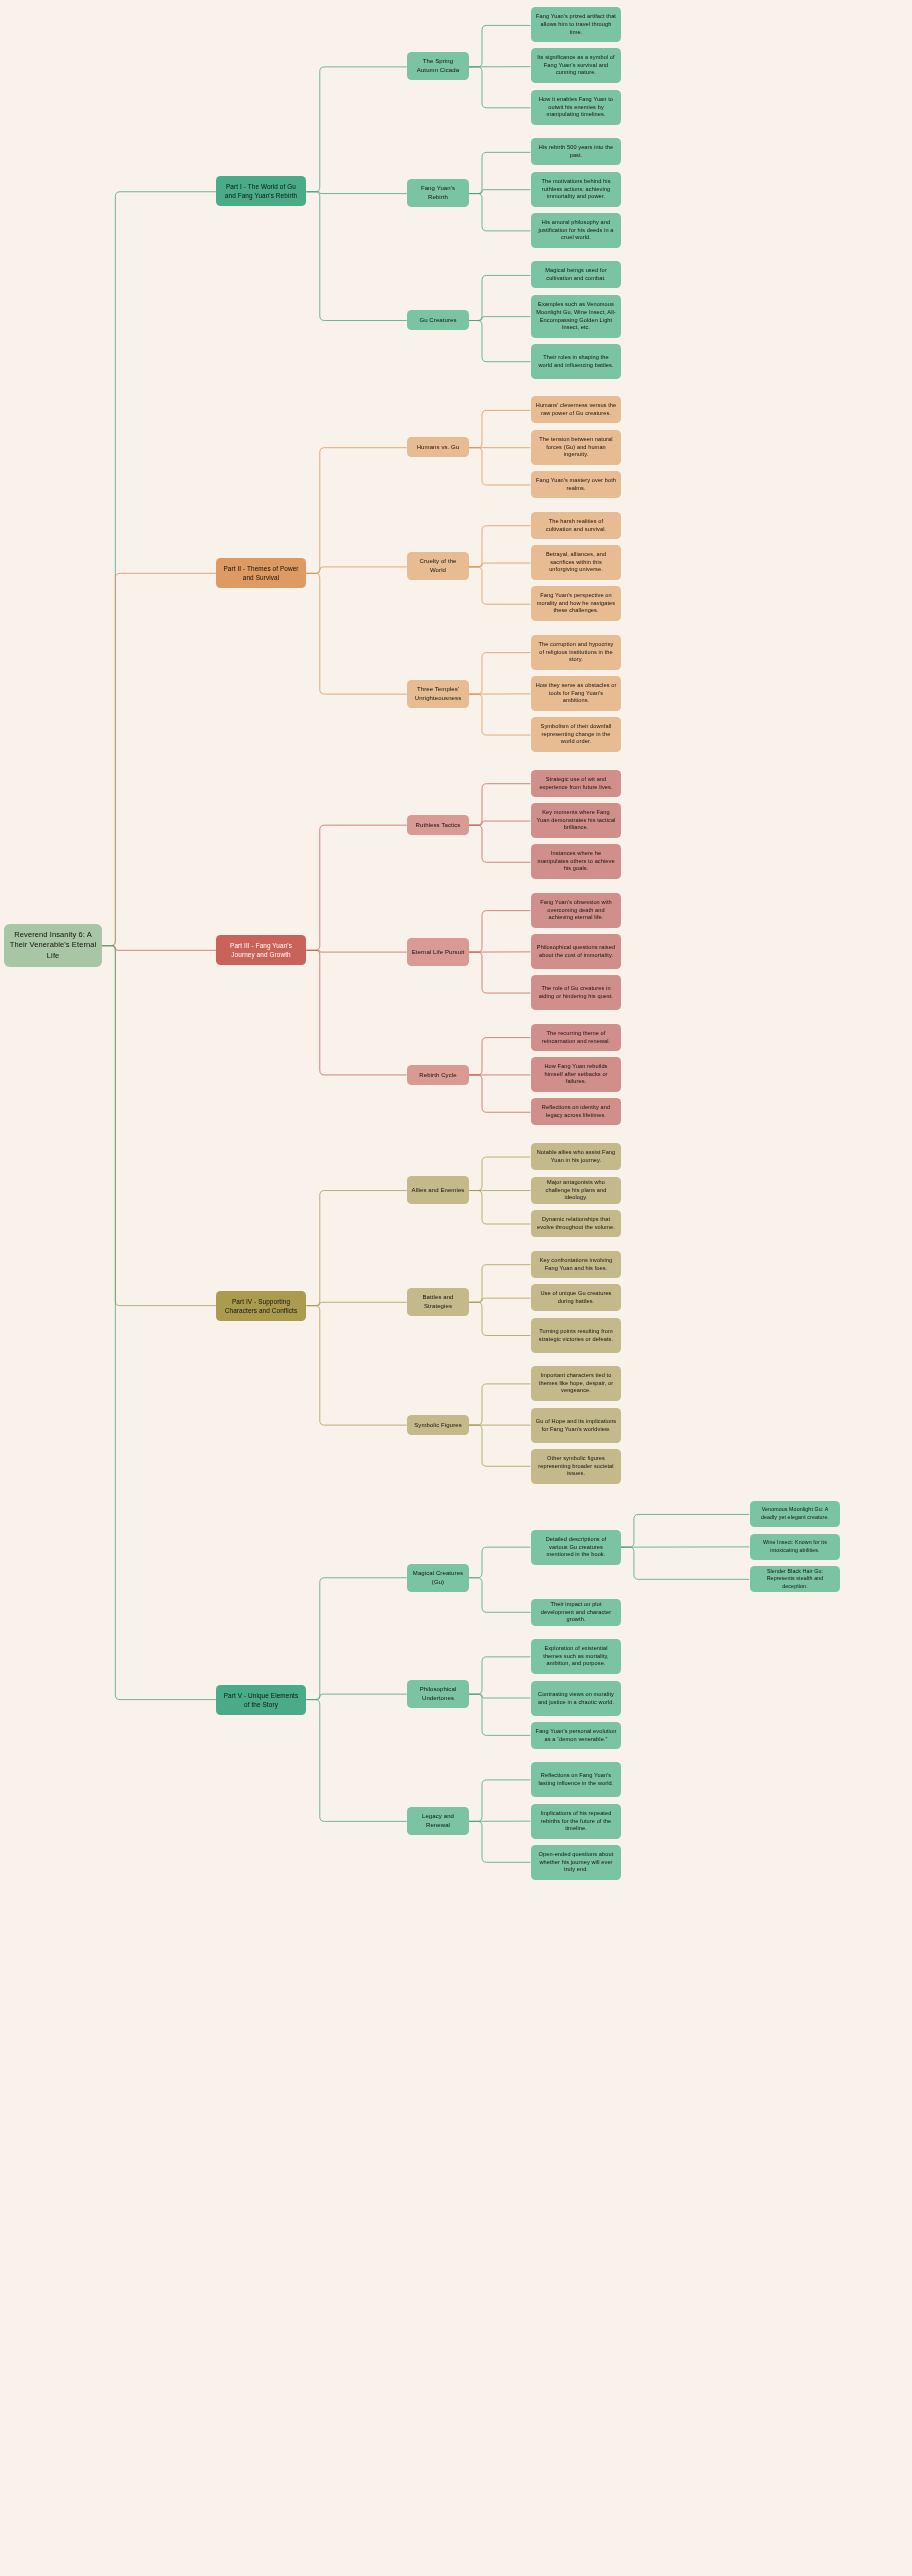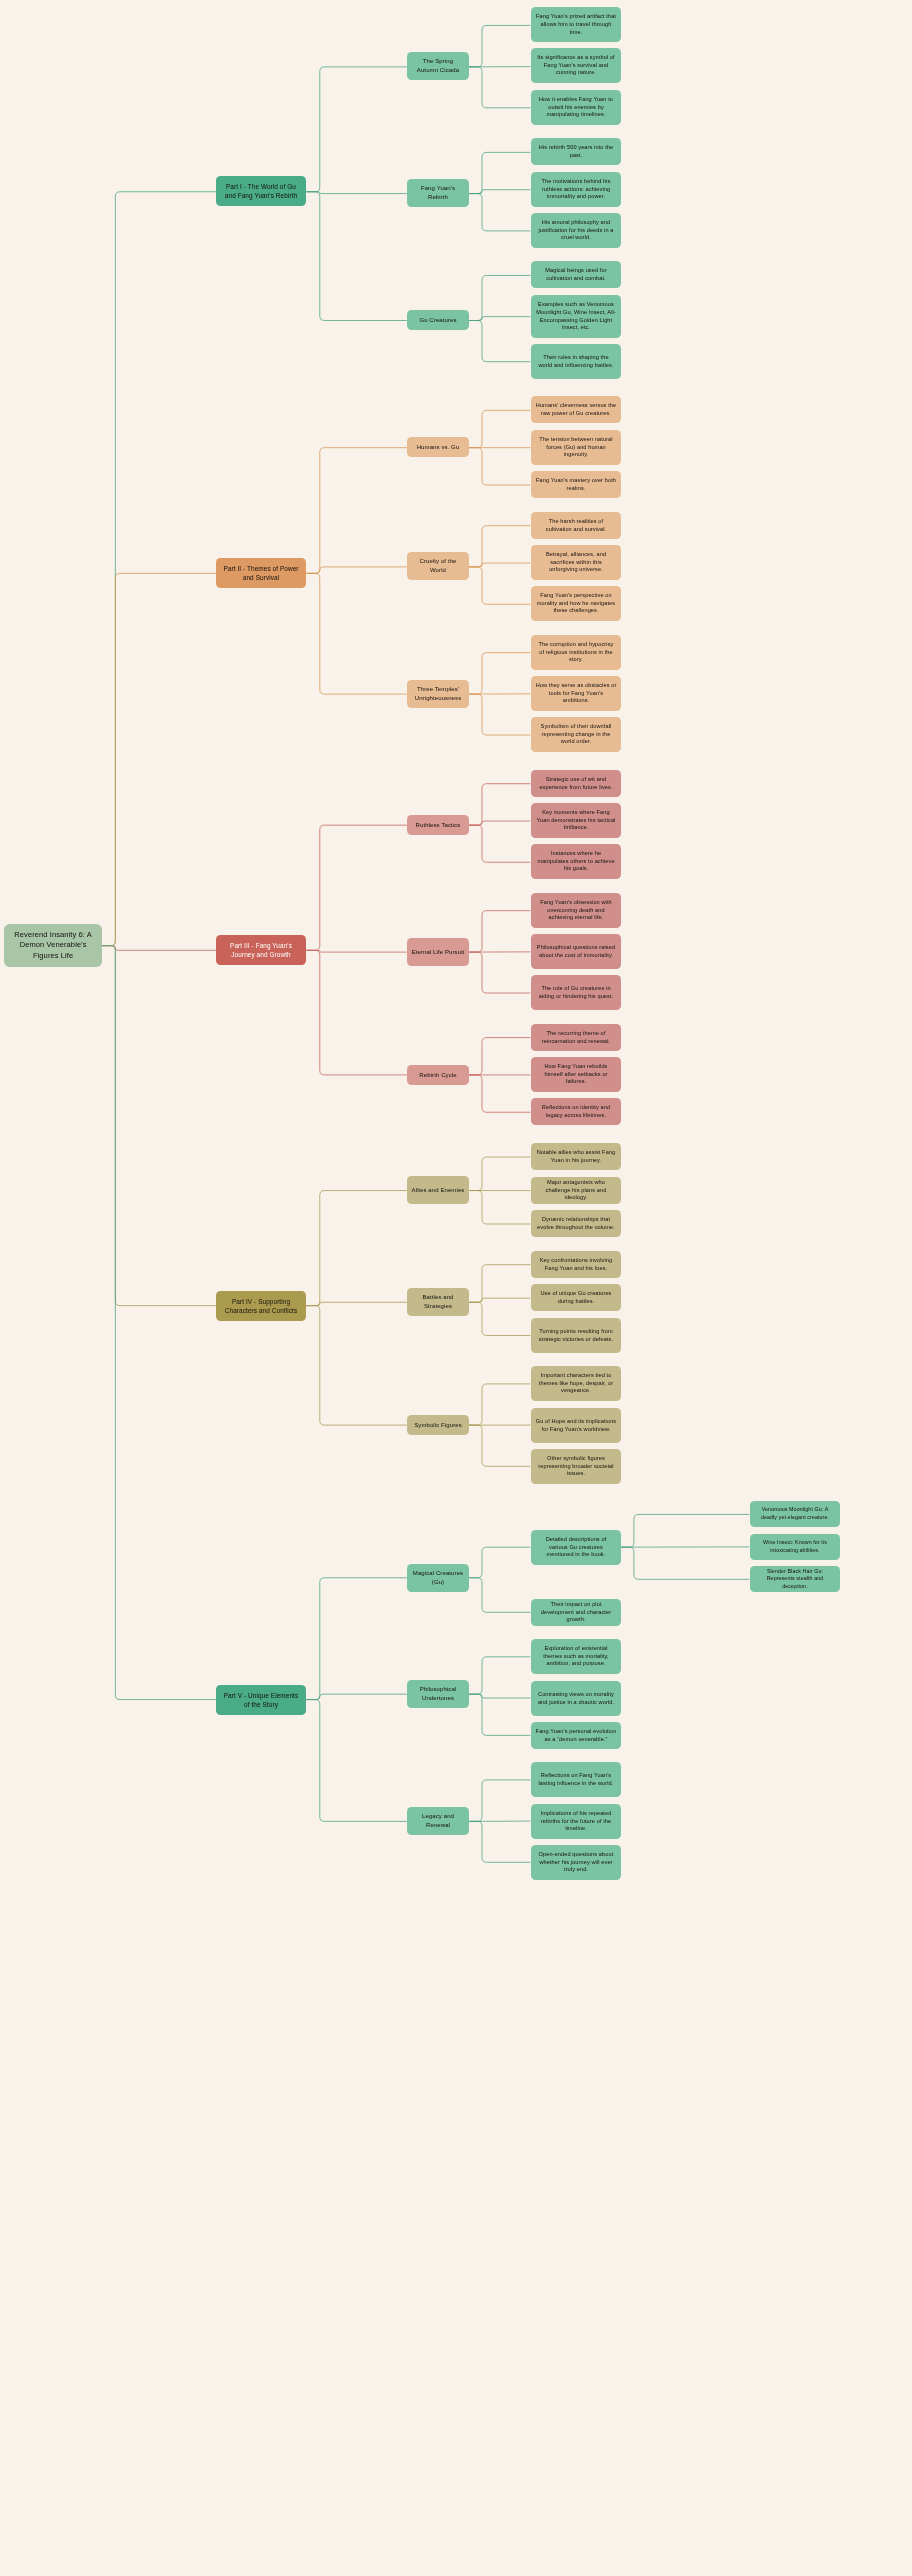--- a/index.html
+++ b/index.html
@@ -177,16 +177,16 @@
       <div class="node sub" style="left: 407px; top: 1564px; width: 62px; height: 28px; background: rgb(122, 196, 163);">Magical Creatures (Gu)</div>
       <div class="node leaf" style="left: 531px; top: 1639px; width: 90px; height: 35px; background: rgb(122, 196, 163);">Exploration of existential themes such as mortality, ambition, and purpose.</div>
       <div class="node leaf" style="left: 531px; top: 1681px; width: 90px; height: 35px; background: rgb(122, 196, 163);">Contrasting views on morality and justice in a chaotic world.</div>
       <div class="node leaf" style="left: 531px; top: 1722px; width: 90px; height: 27px; background: rgb(122, 196, 163);">Fang Yuan's personal evolution as a “demon venerable.”</div>
       <div class="node sub" style="left: 407px; top: 1680px; width: 62px; height: 28px; background: rgb(122, 196, 163);">Philosophical Undertones</div>
       <div class="node leaf" style="left: 531px; top: 1762px; width: 90px; height: 35px; background: rgb(122, 196, 163);">Reflections on Fang Yuan's lasting influence in the world.</div>
       <div class="node leaf" style="left: 531px; top: 1804px; width: 90px; height: 35px; background: rgb(122, 196, 163);">Implications of his repeated rebirths for the future of the timeline.</div>
       <div class="node leaf" style="left: 531px; top: 1845px; width: 90px; height: 35px; background: rgb(122, 196, 163);">Open-ended questions about whether his journey will ever truly end.</div>
       <div class="node sub" style="left: 407px; top: 1807px; width: 62px; height: 28px; background: rgb(122, 196, 163);">Legacy and Renewal</div>
       <div class="node branch" style="left: 216px; top: 1685px; width: 90px; height: 30px; background: rgb(74, 171, 136);">Part V - Unique Elements of the Story</div>
-      <div class="node root" style="left: 4.1px; top: 924px; width: 98px; height: 43px; background: rgb(168, 198, 166);">Reverend Insanity 6: A Demon Venerable's Figures Life</div>
+      <div class="node root" style="left: 4.1px; top: 924px; width: 98px; height: 43px; background: rgb(168, 198, 166);">Reverend Insanity 6: A Their Venerable's Eternal Life</div>
     </div>
 </div>
 
 
 </body></html>

